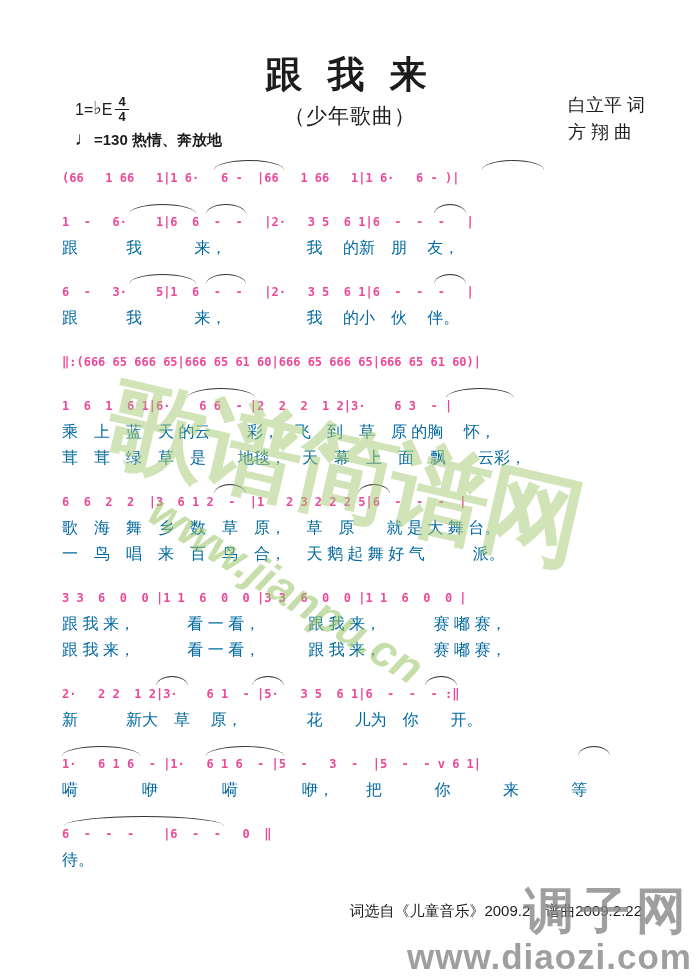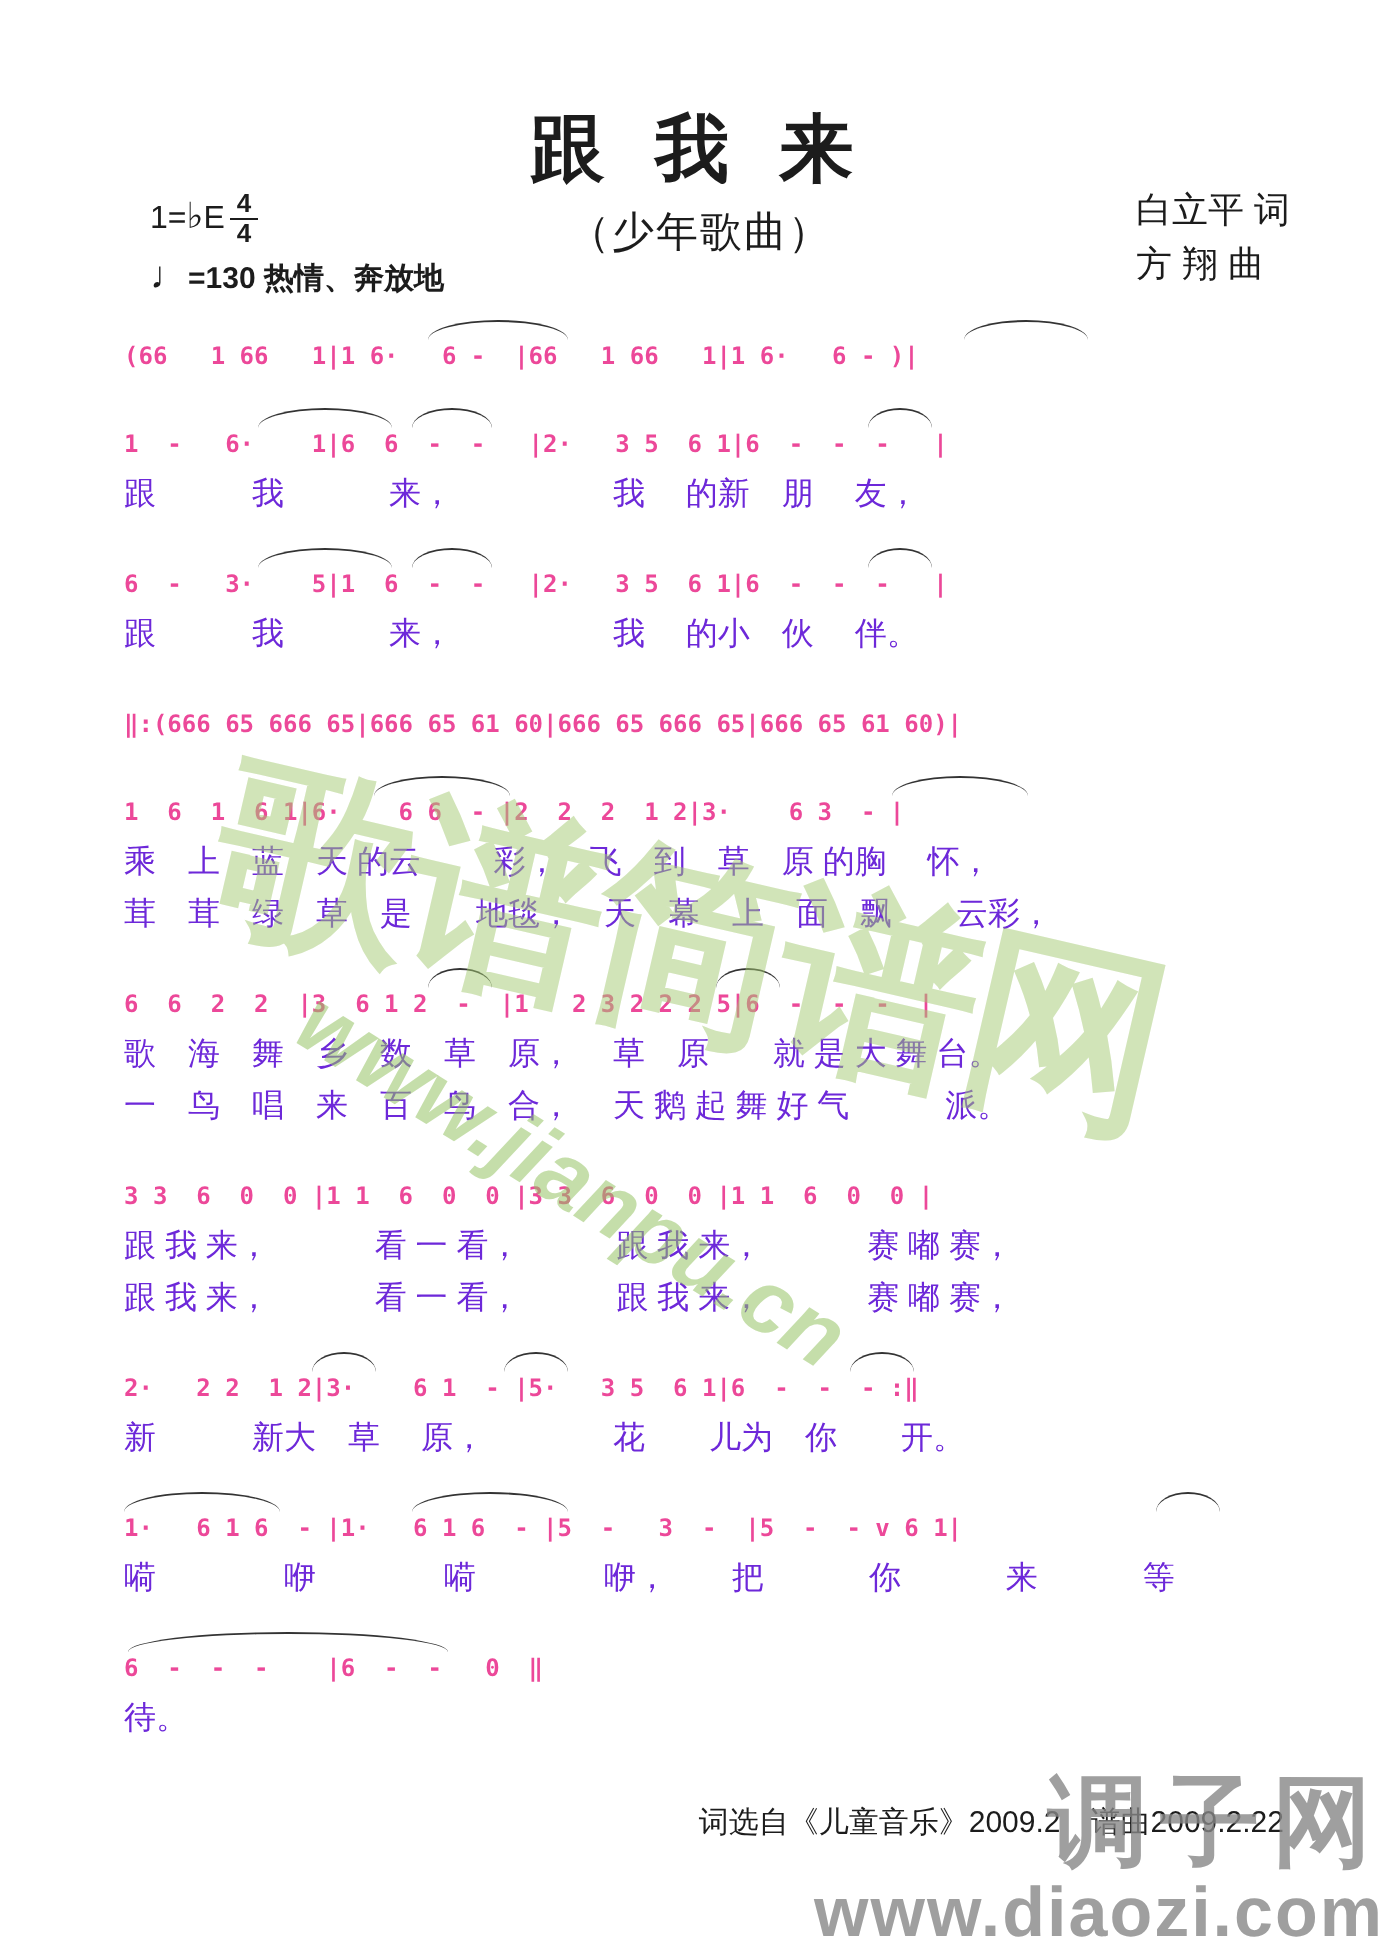--- a/index.html
+++ b/index.html
@@ -39,21 +39,21 @@
     position:relative;font-family:"DejaVu Sans Mono",monospace;
     font-size:12px;line-height:25px;white-space:pre;padding-top:9px;
     font-weight:bold;color:#ec4899;
   }
   .arc{
     position:absolute;top:3px;height:9px;display:block;
     border-top:1.6px solid #333;
     border-radius:50% 50% 0 0/100% 100% 0 0;
   }
   .lyric{
-    font-size:16px;line-height:26px;white-space:pre;color:#6d28d9;
+    font-size:16px;line-height:26px;white-space:pre;color:#0369a1;
   }
   
   .footer{
     position:absolute;top:902px;right:58px;font-size:15px;z-index:1;
   }
   
   .wm-center{
     position:absolute;left:125px;top:355px;z-index:2;pointer-events:none;
     transform:rotate(13deg);transform-origin:left top;
   }

